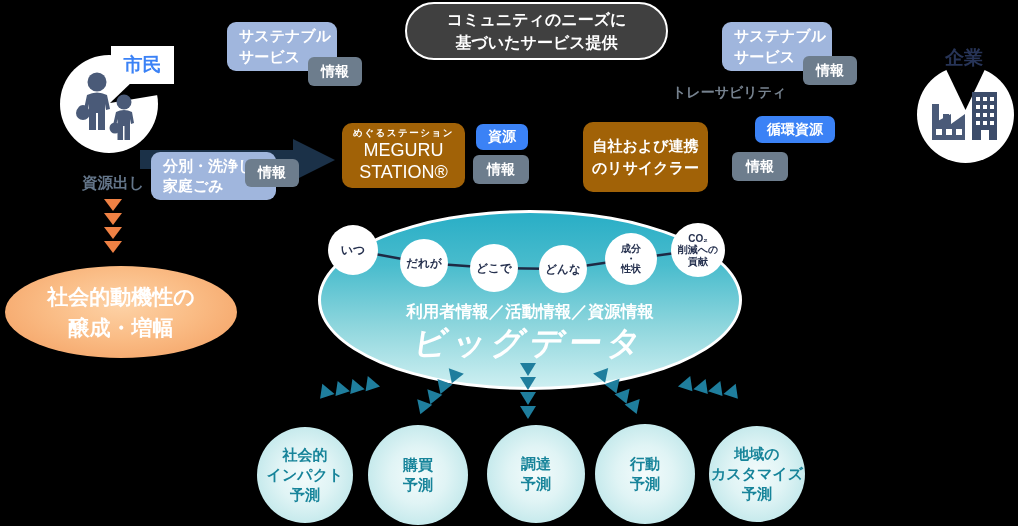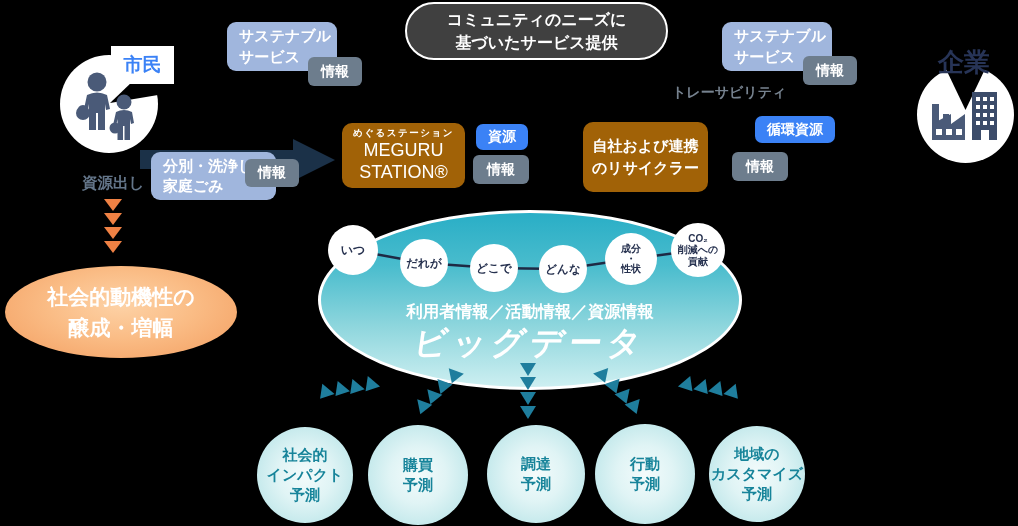--- a/index.html
+++ b/index.html
@@ -155,21 +155,21 @@
 
   <div class="abs bluebox" style="left:722px;top:22px;width:110px;height:49px;">
     <span class="line">サステナブル</span>
     <span class="line">サービス</span>
   </div>
   <div class="abs graybadge" style="left:803px;top:56px;width:54px;height:29px;">情報</div>
 
   <div class="abs bluebadge" style="left:755px;top:116px;width:80px;height:27px;">循環資源</div>
   <div class="abs graybadge" style="left:732px;top:152px;width:56px;height:29px;">情報</div>
 
-  <div class="abs navytext" style="left:935px;top:45px;width:58px;font-size:26px;text-align:center;">企業</div>
+  <div class="abs navytext" style="left:935px;top:45px;width:58px;font-size:19px;text-align:center;">企業</div>
   <svg class="abs" style="left:917px;top:66px;z-index:2;" width="97" height="97" viewBox="0 0 97 97">
     <circle cx="48.5" cy="48.5" r="48.5" fill="#ffffff"></circle>
     <polygon points="27,-1 70,-1 48.5,44" fill="#000000"></polygon>
 
     <g fill="#4a5a78">
       <rect x="15" y="38" width="7" height="36"></rect>
       <rect x="26" y="48" width="6" height="26"></rect>
       <polygon points="15,58 34,48 34,58 48,48 48,74 15,74"></polygon>
       <rect x="15" y="58" width="33" height="16"></rect>
     </g>

